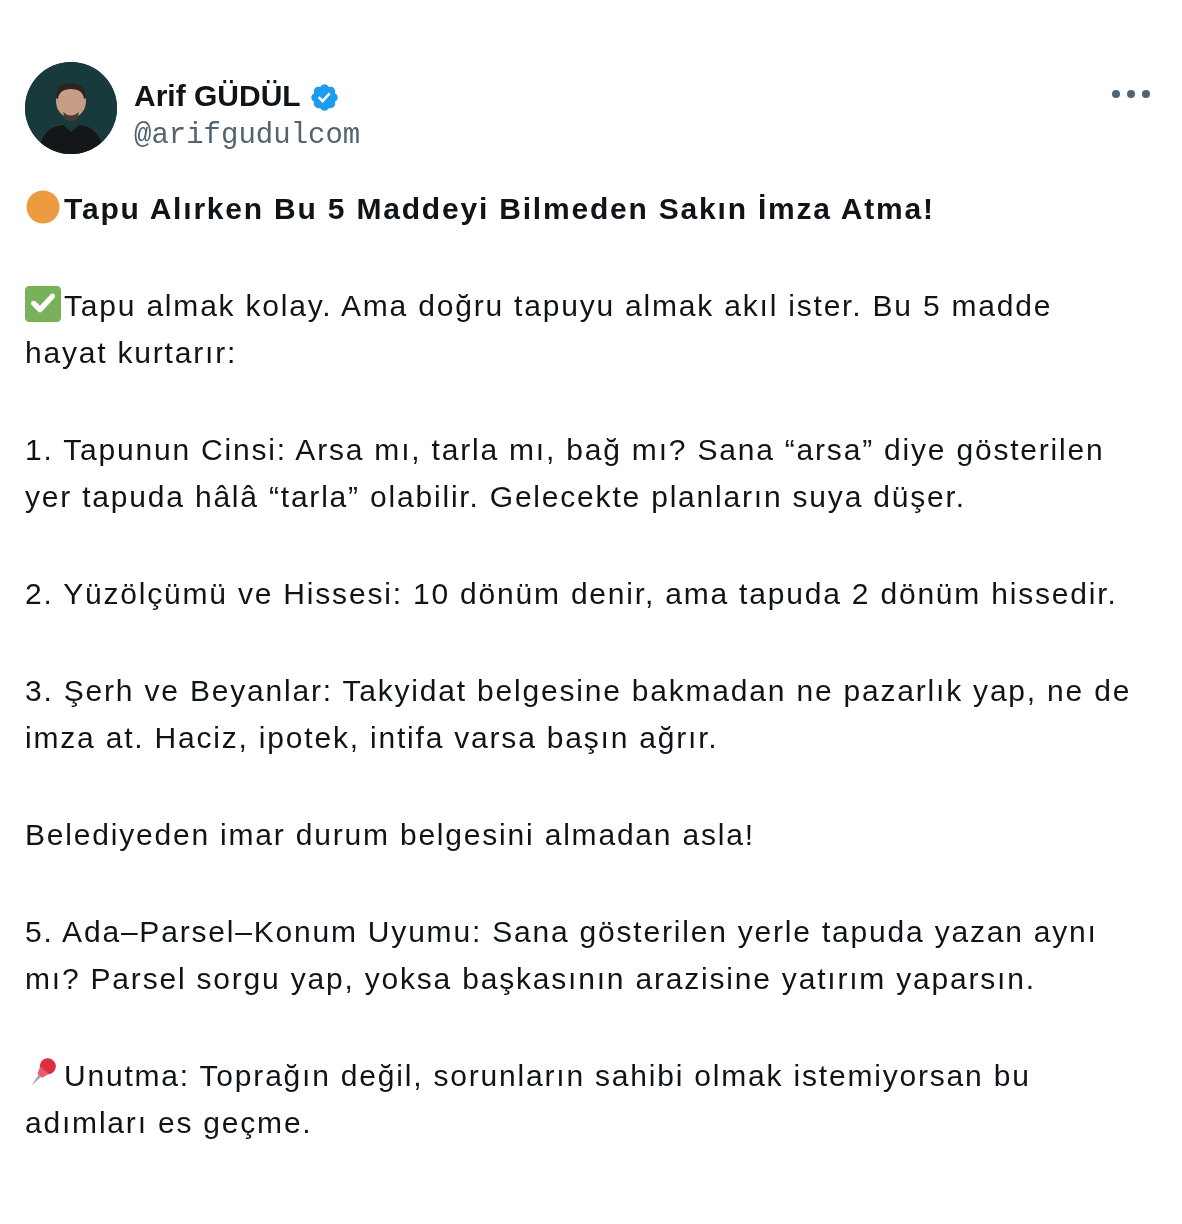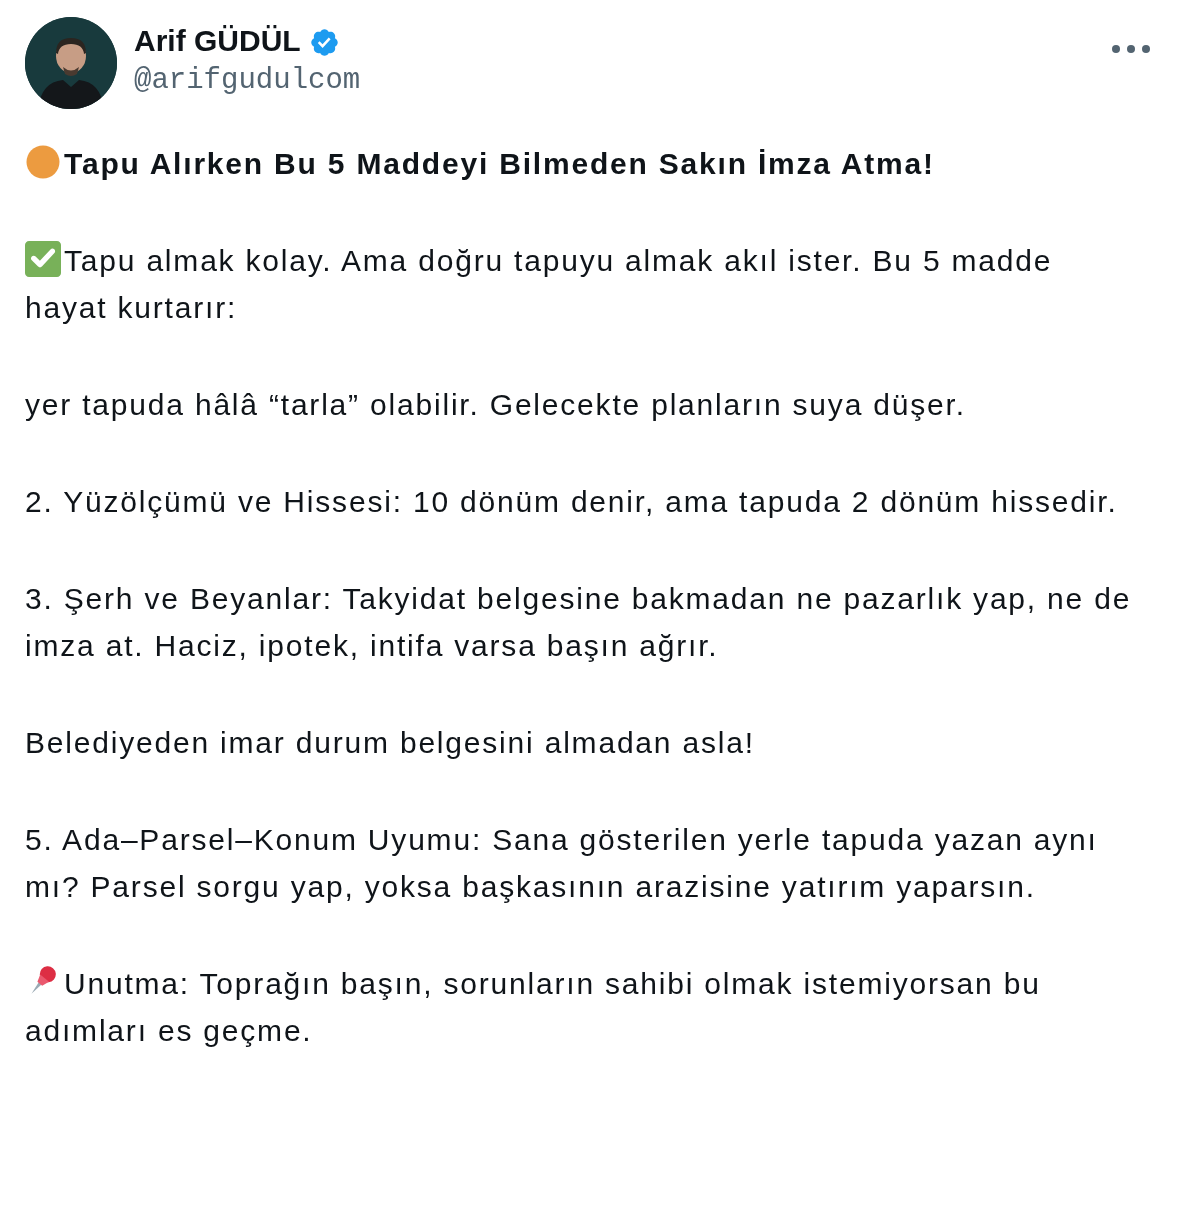--- a/index.html
+++ b/index.html
@@ -5,21 +5,21 @@
   html, body { margin: 0; padding: 0; }
   body {
     width: 1182px; height: 1224px;
     background: #ffffff;
     font-family: "Liberation Sans", "DejaVu Sans", sans-serif;
     position: relative; overflow: hidden;
   }
   .tweet { position: absolute; inset: 0; padding: 17px 26px 0 25px; box-sizing: border-box; }
 
   
-  .header { display: flex; align-items: flex-start; position: relative; }
+  .header { display: flex; align-items: flex-end; position: relative; margin-top: 45px; }
   .avatar {
     width: 92px; height: 92px; border-radius: 50%;
     overflow: hidden; flex: 0 0 auto; cursor: pointer; background: #183a3d;
   }
   .avatar svg { display: block; width: 92px; height: 92px; }
   .author-col { margin-left: 17px; padding-top: 5px; display: flex; flex-direction: column; }
   .name-row { display: flex; align-items: center; gap: 8px; cursor: pointer; }
   .author-name { font-weight: 700; font-size: 30px; line-height: 38px; color: #0f1419; }
   .badge { width: 31px; height: 31px; display: inline-block; margin-top: 2px; }
   .handle { font-size: 29px; line-height: 36px; color: #536471; margin-top: 3px; cursor: pointer; font-family: Liberation Mono, monospace; }
@@ -93,20 +93,21 @@
           <svg viewBox="0 0 36 36">
             <path fill="#78b159" d="M36 32c0 2.2-1.8 4-4 4H4c-2.2 0-4-1.8-4-4V4c0-2.2 1.8-4 4-4h28c2.2 0 4 1.8 4 4v28z"></path>
             <path fill="#ffffff" d="M29.3 8.3c-1.1-1-2.8-1-3.8.1L14.9 19.8l-4.3-4.3c-1.1-1.1-2.8-1.1-3.8 0-1.1 1.1-1.1 2.8 0 3.8l6.3 6.3c.5.5 1.2.8 1.9.8.7 0 1.4-.3 1.9-.8L29.4 12c1-1 1-2.7-.1-3.7z"></path>
           </svg>
         </span><span>Tapu almak kolay. Ama doğru tapuyu almak akıl ister. Bu 5 madde</span>
       </span>
       <span class="line"><span>hayat kurtarır:</span></span>
     </div>
 
     <div class="para">
+      <span class="line"><span>1. Tapunun Cinsi: Arsa mı, tarla mı, bağ mı? Sana “arsa” diye gösterilen</span></span>
       <span class="line"><span>yer tapuda hâlâ “tarla” olabilir. Gelecekte planların suya düşer.</span></span>
     </div>
 
     <div class="para">
       <span class="line"><span>2. Yüzölçümü ve Hissesi: 10 dönüm denir, ama tapuda 2 dönüm hissedir.</span></span>
     </div>
 
     <div class="para">
       <span class="line"><span>3. Şerh ve Beyanlar: Takyidat belgesine bakmadan ne pazarlık yap, ne de</span></span>
       <span class="line"><span>imza at. Haciz, ipotek, intifa varsa başın ağrır.</span></span>
@@ -124,19 +125,19 @@
     <div class="para">
       <span class="line">
         <span class="emoji">
           <svg viewBox="0 0 36 36">
             <g transform="rotate(40 18 16)">
               <path d="M18 34 L16.2 20.5 h3.6 Z" fill="#9aaab4"></path>
               <circle cx="18" cy="8.5" r="8" fill="#dd2e44"></circle>
               <path d="M12.3 13.5 h11.4 l-2.6 7.5 h-6.2 z" fill="#ea596e"></path>
             </g>
           </svg>
-        </span><span>Unutma: Toprağın başın, sorunların sahibi olmak istemiyorsan bu</span>
+        </span><span>Unutma: Toprağın değil, sorunların sahibi olmak istemiyorsan bu</span>
       </span>
       <span class="line"><span>adımları es geçme.</span></span>
     </div>
 
   </div>
 </div>
 
 </body></html>

